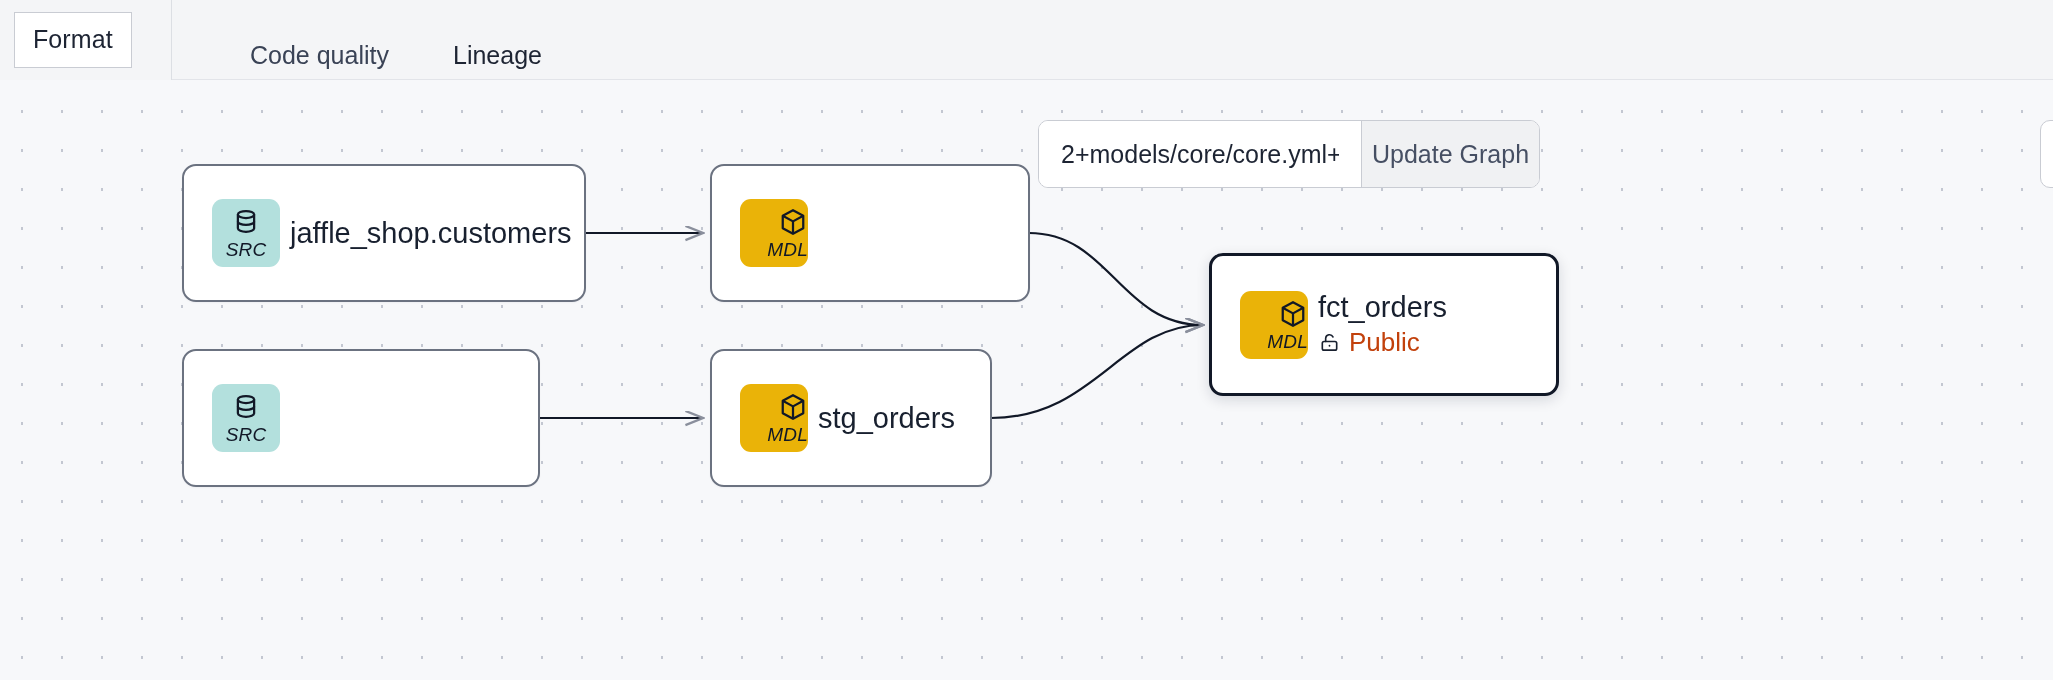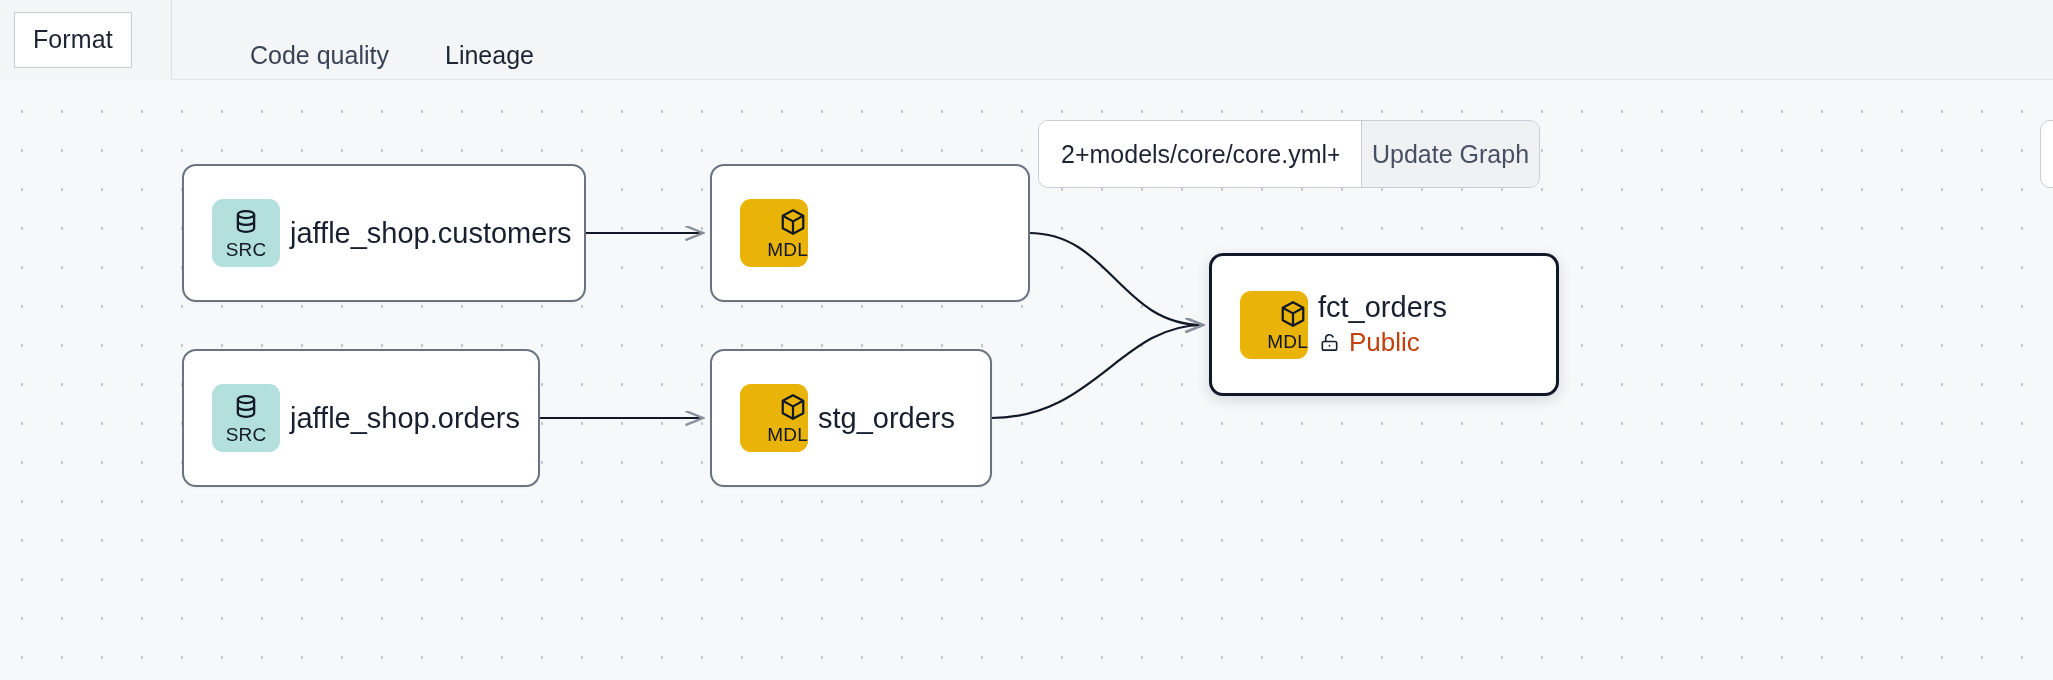--- a/index.html
+++ b/index.html
@@ -45,21 +45,21 @@
     letter-spacing: 0.1px;
     cursor: pointer;
     font-family: "Liberation Sans", sans-serif;
   }
 
   .tabs {
     display: flex;
     align-items: flex-end;
     height: 80px;
     padding-left: 52px;
-    gap: 4px;
+    gap: 12px;
     margin-top: 31px;
   }
 
   .tab {
     height: 80px;
     display: flex;
     align-items: center;
     padding: 0 26px;
     font-size: 25px;
     color: #3a4356;
@@ -112,20 +112,21 @@
   .badge {
     width: 68px;
     height: 68px;
     border-radius: 11px;
     display: flex;
     flex-direction: column;
     align-items: center;
     justify-content: center;
     flex: none;
     gap: 1px;
+    font-style: italic;
   }
   .badge.src { background: #b3e0dd; }
   .badge.mdl { background: #eab308; align-items: flex-end; }
 
   .badge svg { display: block; }
 
   .badge-text {
     font-size: 19px;
     color: #111827;
     line-height: 1;
@@ -256,23 +257,20 @@
 
   <div class="node" style="left:182px; top:269px; width:358px; height:138px;">
     <div class="badge src">
       <svg width="30" height="30" viewBox="0 0 24 24" fill="none" stroke="#111827" stroke-width="1.8">
         <ellipse cx="12" cy="6" rx="6.5" ry="2.8"></ellipse>
         <path d="M5.5 6v5.5c0 1.55 2.91 2.8 6.5 2.8s6.5-1.25 6.5-2.8V6"></path>
         <path d="M5.5 11.5V17c0 1.55 2.91 2.8 6.5 2.8s6.5-1.25 6.5-2.8v-5.5"></path>
       </svg>
       <span class="badge-text">SRC</span>
     </div>
-    <div class="node-body">
-      <div class="node-title">jaffle_shop.orders</div>
-    </div>
   </div>
 
   <div class="node" style="left:710px; top:84px; width:320px; height:138px;">
     <div class="badge mdl">
       <svg width="30" height="30" viewBox="0 0 24 24" fill="none" stroke="#111827" stroke-width="1.8" stroke-linejoin="round">
         <path d="M12 2.6 20.2 7v10L12 21.4 3.8 17V7z"></path>
         <path d="M3.8 7 12 11.5 20.2 7"></path>
         <path d="M12 11.5V21.4"></path>
       </svg>
       <span class="badge-text">MDL</span>

